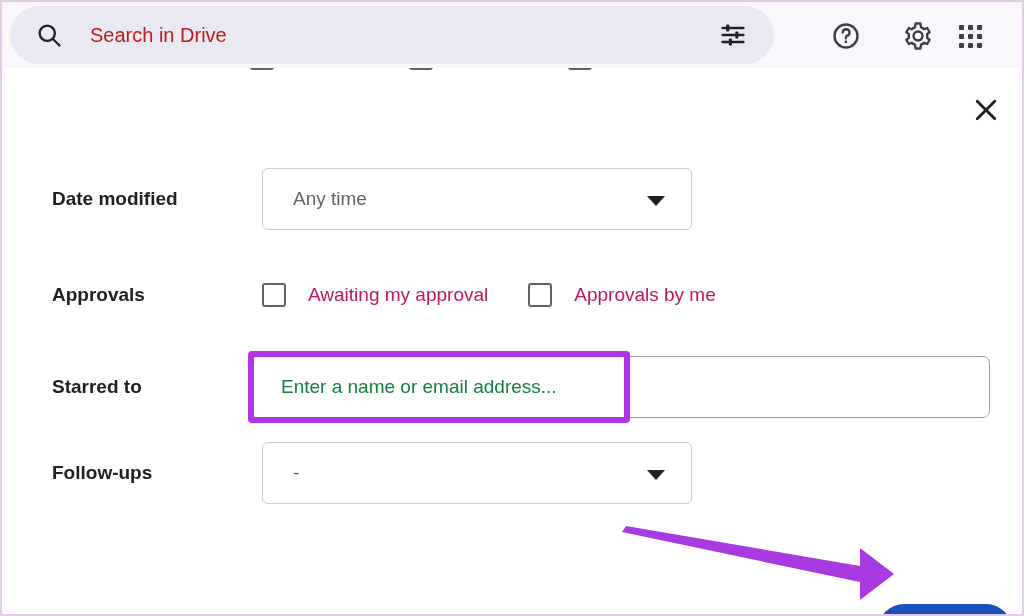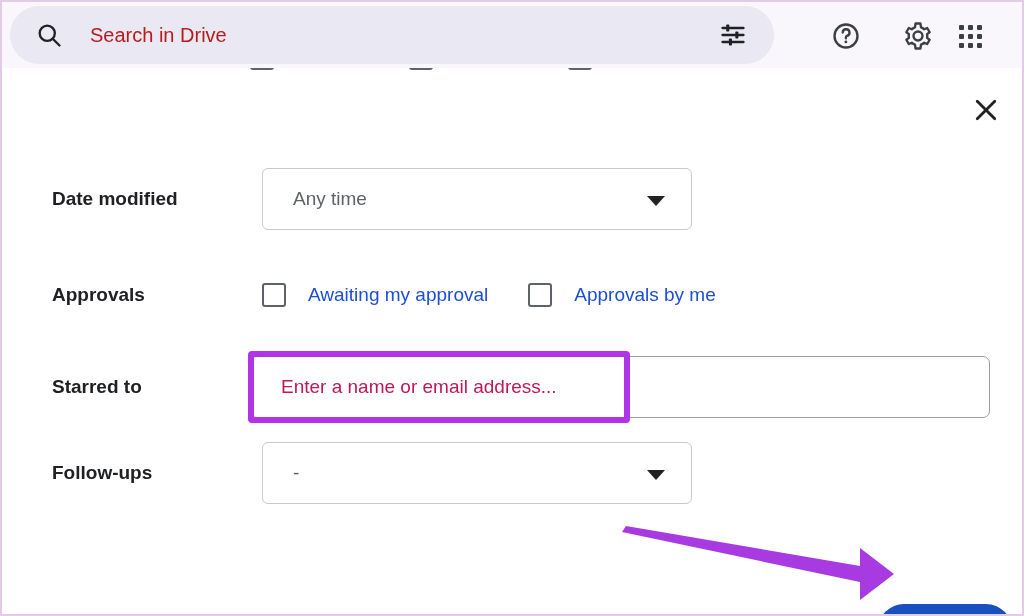--- a/index.html
+++ b/index.html
@@ -126,32 +126,32 @@
   #row-date     { top: 100px; height: 62px; }
   #row-approv   { top: 196px; height: 62px; }
   #row-shared   { top: 288px; height: 62px; }
   #row-follow   { top: 374px; height: 62px; padding-left: 16px; }
 
   .approv-opts {
     position: absolute; left: 248px;
     display: flex; align-items: center;
   }
   .approv-opts .cbitem { display: flex; align-items: center; margin-right: 40px; }
-  .approv-opts .cblabel { margin-left: 22px; font-size: 19px; color: #1d4ed8; white-space: nowrap; }
+  .approv-opts .cblabel { margin-left: 22px; font-size: 19px; color: #be185d; white-space: nowrap; }
 
   #shared-input {
     position: absolute; left: 248px; top: 288px;
     width: 740px; height: 62px;
     border: 1px solid #9e9e9e;
     border-radius: 7px;
     background: #fff;
     display: flex; align-items: center;
   }
   #shared-input .ph {
-    margin-left: 30px; font-size: 19px; color: #be185d; white-space: nowrap;
+    margin-left: 30px; font-size: 19px; color: #15803d; white-space: nowrap;
   }
 
   
   #annot-box {
     position: absolute; left: 246px; top: 283px;
     width: 382px; height: 72px;
     border: 6px solid #b134e6;
     border-radius: 4px;
     background: transparent;
     pointer-events: none;

